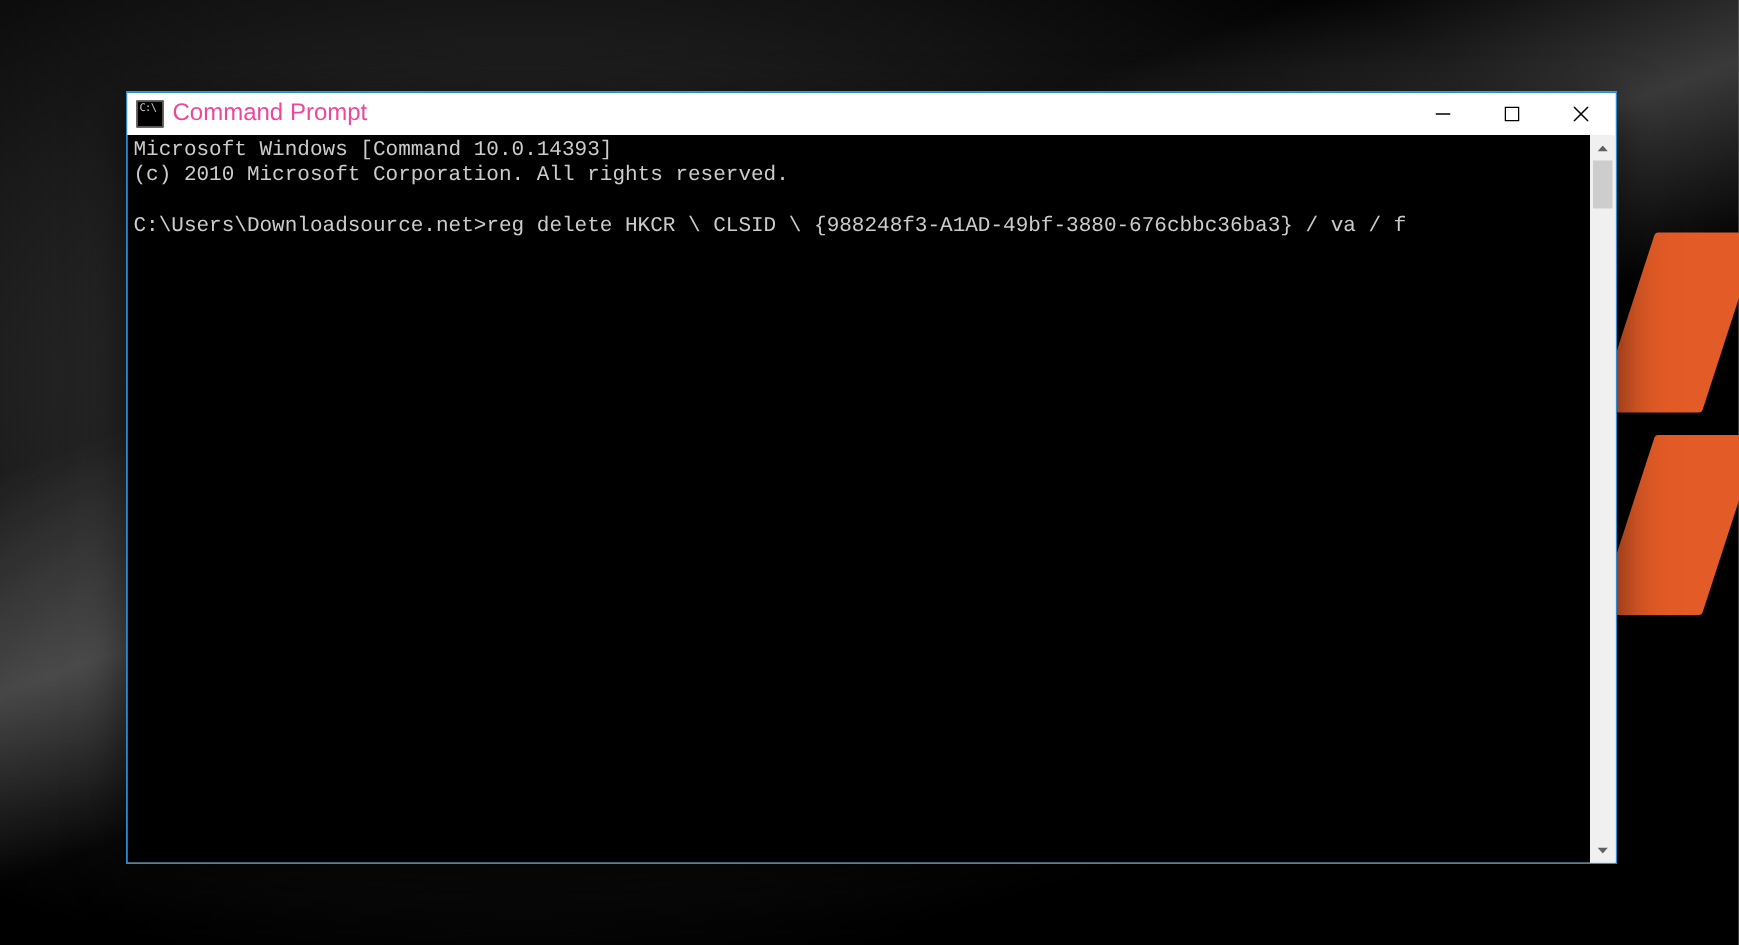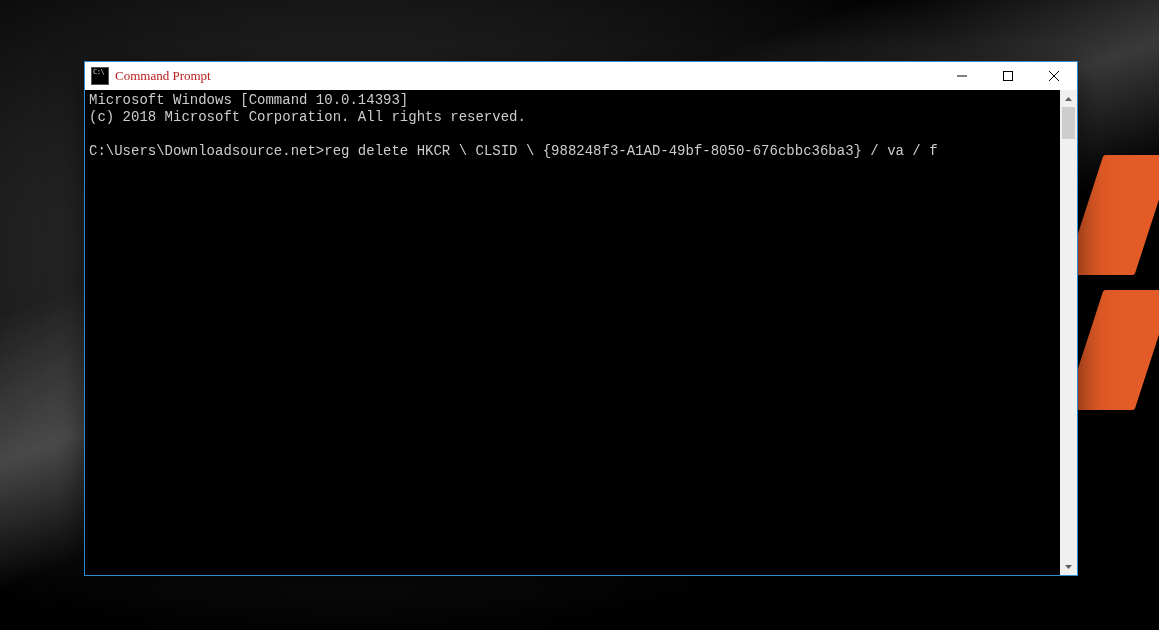--- a/index.html
+++ b/index.html
@@ -34,21 +34,21 @@
     height:28px;background:#fff;display:flex;align-items:center;
     padding:0 0 0 6px;user-select:none;
   }
   .sys-icon{
     width:16px;height:16px;margin-right:6px;display:inline-block;
     background:#000;position:relative;border:1px solid #555;
   }
   .sys-icon::before{
     content:"C:\\";color:#ccc;font:7px/1 Consolas,monospace;position:absolute;left:1px;top:1px;letter-spacing:-0.5px;
   }
-  .title-text{font-size:13px;color:#b91c1c;flex:0 0 auto;font-family:Liberation Serif, serif;}
+  .title-text{font-size:16px;color:#ec4899;flex:0 0 auto;}
   .title-spacer{flex:1 1 auto;}
   .win-btn{
     width:46px;height:28px;display:flex;align-items:center;justify-content:center;
     background:transparent;color:#000;
   }
   .win-btn svg{display:block;}
   
   .client{
     flex:1;display:flex;min-height:0;
   }
@@ -89,23 +89,23 @@
         </svg>
     </div>
     <div class="win-btn close">
       <svg width="10" height="10" viewBox="0 0 10 10">
           <path d="M0 0L10 10M10 0L0 10" stroke="#000" stroke-width="1"></path>
         </svg>
     </div>
   </div>
   <div class="client">
     <div class="console"><span>Microsoft Windows [Command 10.0.14393]</span>
-<span>(c) 2018 Microsoft Corporation. All rights reserved.</span>
+<span>(c) 2010 Microsoft Corporation. All rights reserved.</span>
 <span></span>
-<span>C:\Users\Downloadsource.net&gt;</span><span>reg delete HKCR \ CLSID \ {988248f3-A1AD-49bf-8050-676cbbc36ba3} / va / f</span></div>
+<span>C:\Users\Downloadsource.net&gt;</span><span>reg delete HKCR \ CLSID \ {988248f3-A1AD-49bf-3880-676cbbc36ba3} / va / f</span></div>
     <div class="scrollbar">
       <div class="sb-btn">
         <svg width="7" height="4" viewBox="0 0 7 4">
             <path d="M3.5 0L7 4H0Z" fill="#606060"></path>
           </svg>
       </div>
       <div class="sb-track">
         <div class="sb-thumb"></div>
       </div>
       <div class="sb-btn">

